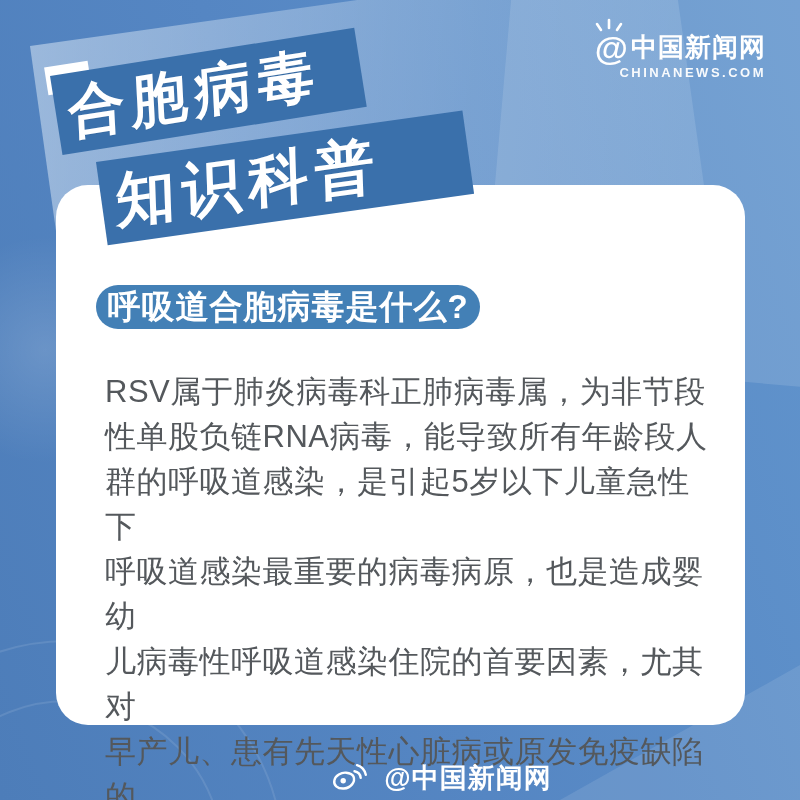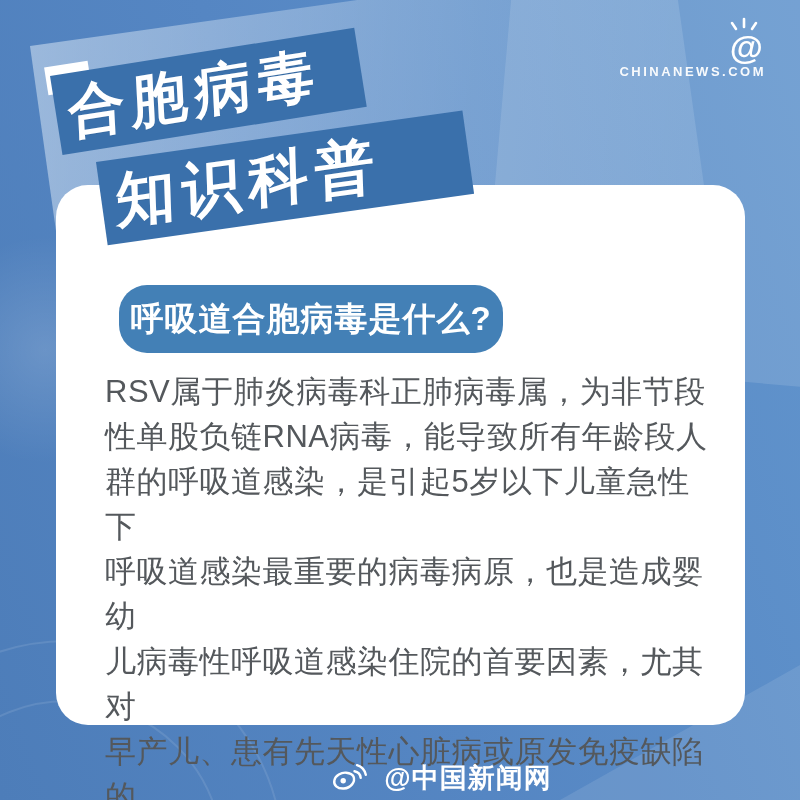--- a/index.html
+++ b/index.html
@@ -29,21 +29,21 @@
     position:absolute; left:30px; top:46px; width:648px; height:252px;
     transform:rotate(-8deg); transform-origin:0 0;
     background:linear-gradient(105deg, rgba(244,250,255,0.45) 0%, rgba(244,250,255,0.20) 65%, rgba(244,250,255,0.12) 100%);
   }
   
   .card {
     position:absolute; left:56px; top:185px; width:689px; height:540px;
     background:var(--card,#ffffff); border-radius:32px;
   }
   .pill {
-    position:absolute; left:63px; top:100px; width:384px; height:68px;
+    position:absolute; left:40px; top:100px; width:384px; height:44px;
     background:var(--question-pill,#4380b6); border-radius:28px;
     display:flex; align-items:center; justify-content:center;
   }
   .pill span {
     color:#fff; font-size:33px; font-weight:700; letter-spacing:1px; white-space:nowrap;
   }
   .body-text {
     position:absolute; left:49px; top:184px; width:612px;
     color:var(--body-text,#54585c); font-size:31px; line-height:45px;
     font-weight:500; letter-spacing:0.5px; white-space:pre-line;
@@ -116,20 +116,21 @@
 
   <div class="logo">
     <div class="logo-main">
       <span class="logo-at">
         <svg class="logo-sparks" width="30" height="14" viewBox="0 0 30 14" fill="none">
           <path d="M6 12 L2 6" stroke="#ffffff" stroke-width="2.6" stroke-linecap="round"></path>
           <path d="M14 10 L14 2" stroke="#ffffff" stroke-width="2.6" stroke-linecap="round"></path>
           <path d="M22 12 L26 6" stroke="#ffffff" stroke-width="2.6" stroke-linecap="round"></path>
         </svg><span>@</span>
       </span>
+      <span class="logo-name">中国新闻网</span>
     </div>
     <div class="logo-domain">CHINANEWS.COM</div>
   </div>
 
   <div class="footer">
     <svg width="36" height="30" viewBox="0 0 36 30" fill="none">
       <path d="M21.5 13.5 c2.2 5.5 -2.8 11.5 -9.5 12 C5.2 26 1.3 21.8 2.4 17.2 3.5 12.6 9.2 9.2 14.2 9.7 c3.2 0.3 6.3 1.6 7.3 3.8 z" stroke="#ffffff" stroke-width="2.4" fill="none"></path>
       <circle cx="11.2" cy="17.8" r="2.7" fill="#ffffff"></circle>
       <path d="M22.5 8.2 a7.5 7.5 0 0 1 6.2 6.6" stroke="#ffffff" stroke-width="2.4" stroke-linecap="round" fill="none"></path>
       <path d="M25 2.2 a13 13 0 0 1 8.8 9.6" stroke="#ffffff" stroke-width="2.4" stroke-linecap="round" fill="none"></path>

